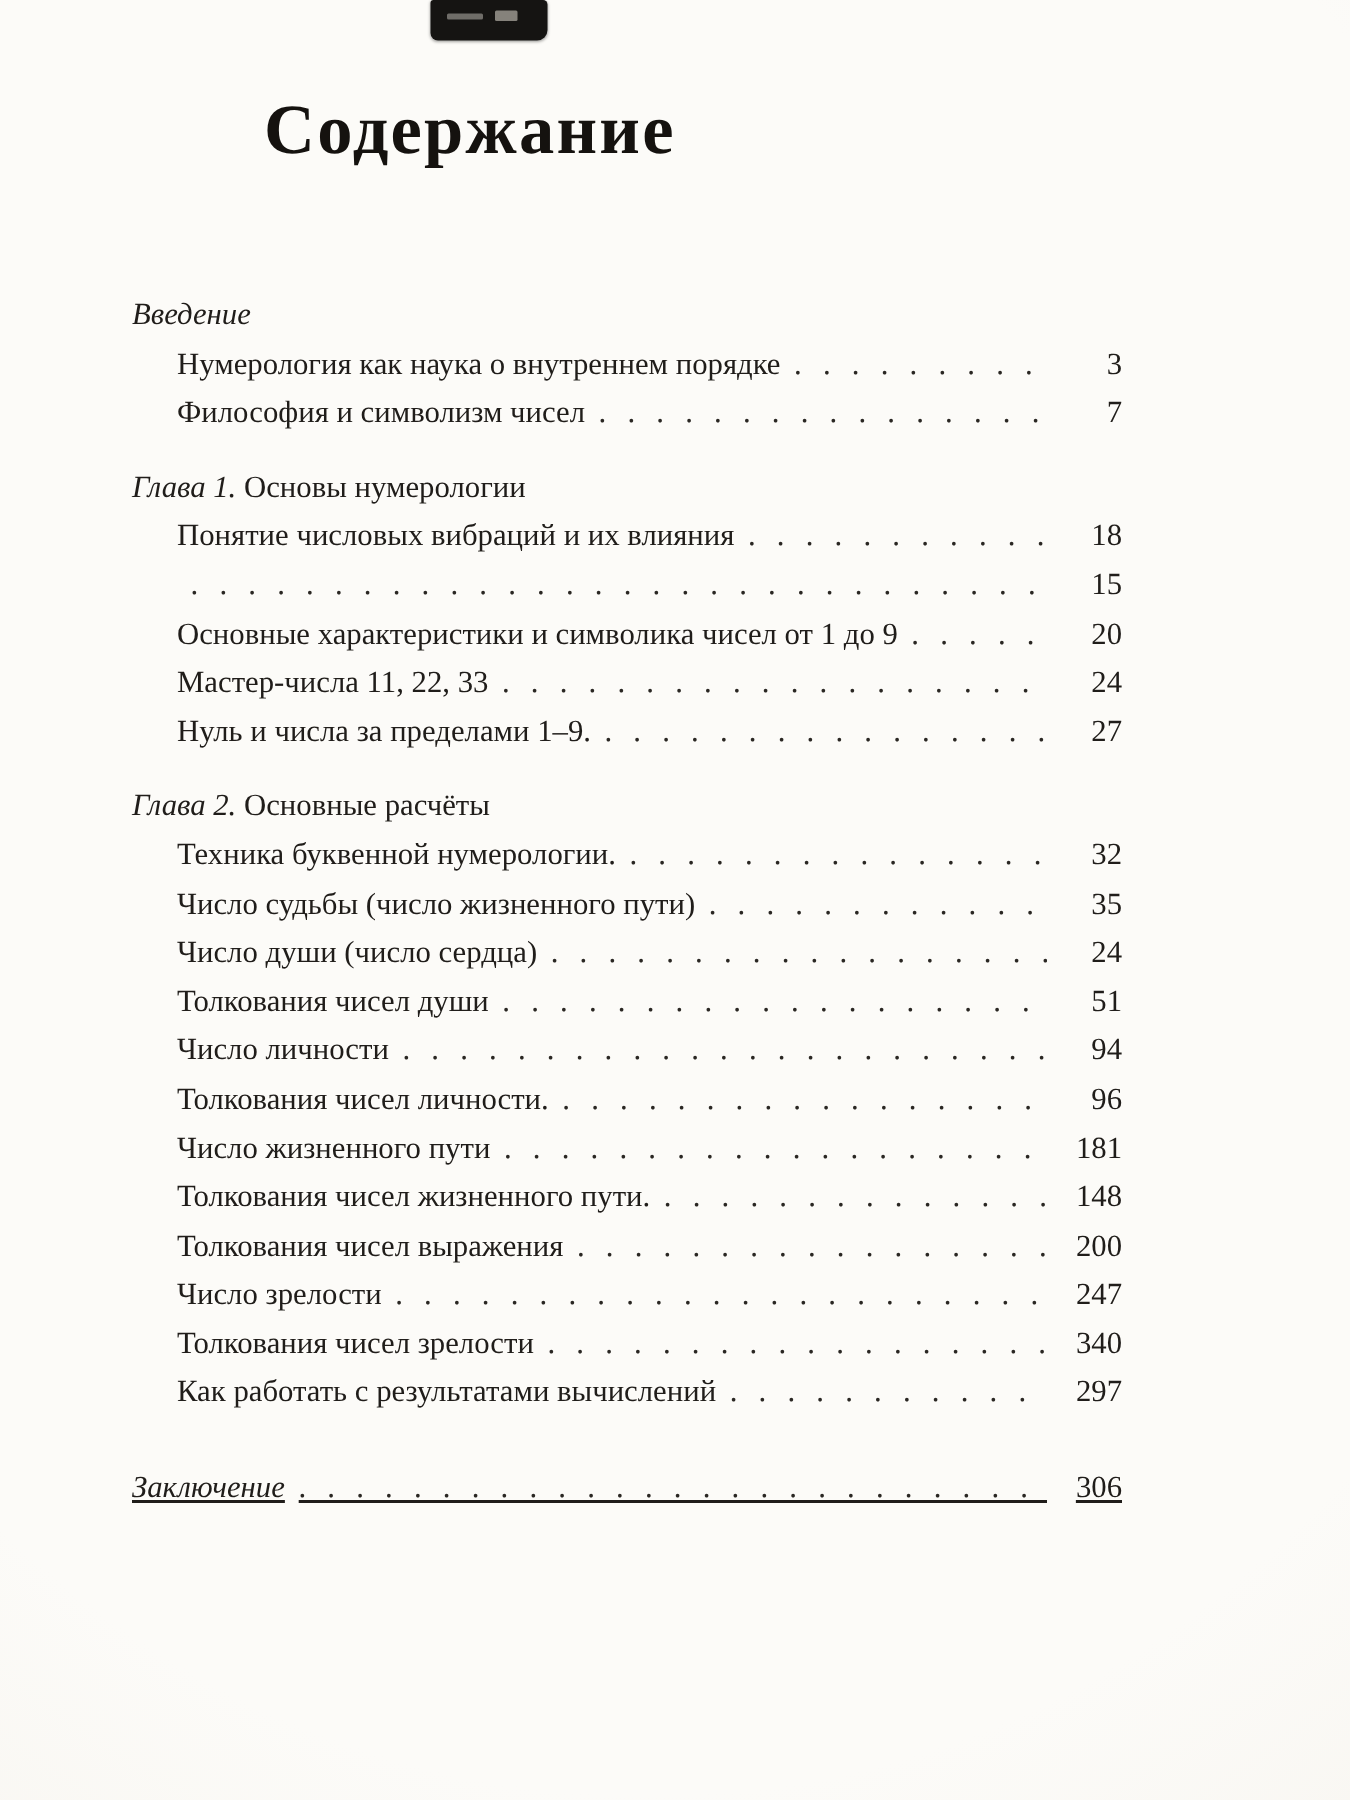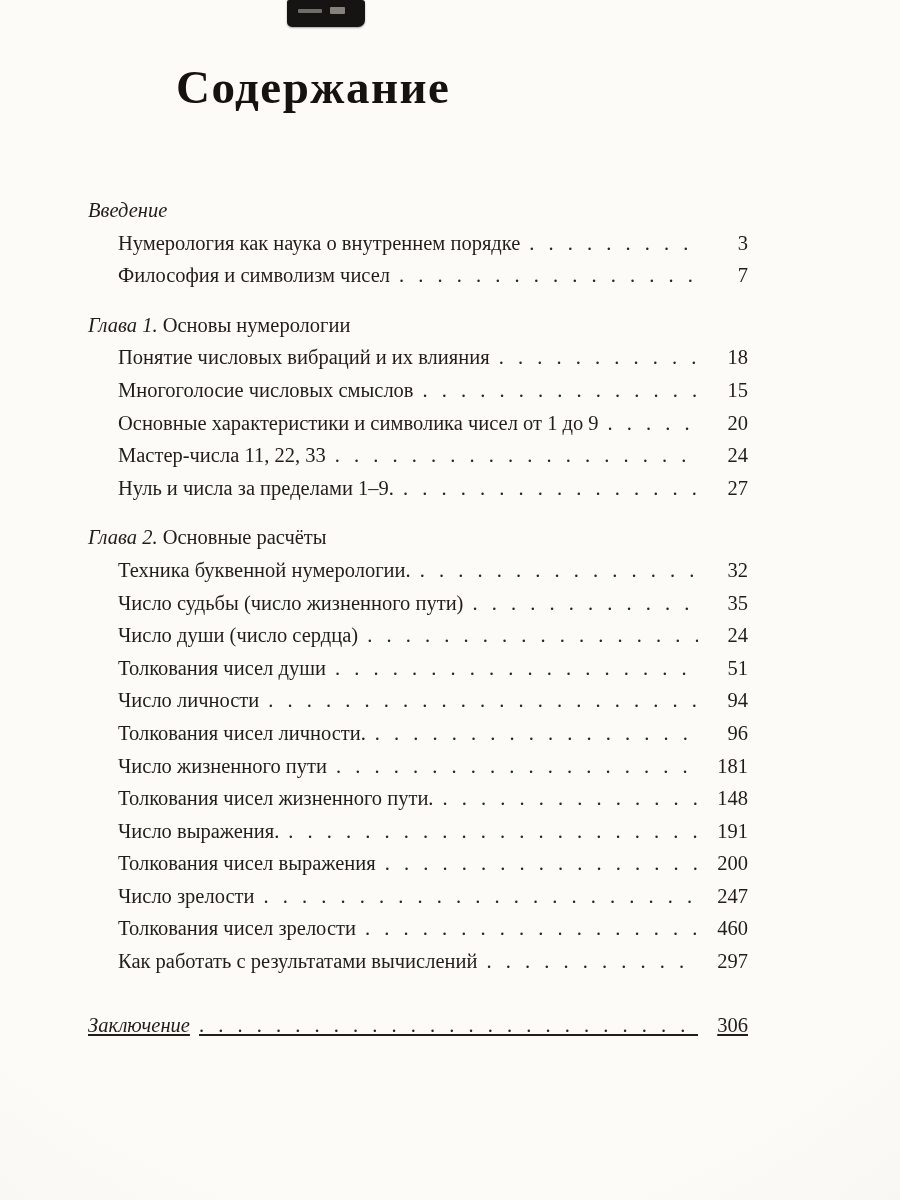--- a/index.html
+++ b/index.html
@@ -114,21 +114,20 @@
             <span class="t hi">Глава 1.</span>
             <span class="t">&nbsp;Основы нумерологии</span>
           </div>
           <div class="items">
             <div class="row item">
               <span class="t">Понятие числовых вибраций и их влияния</span>
               <span class="dots"></span>
               <span class="pg">18</span>
             </div>
             <div class="row item">
-              <span class="t">Многоголосие числовых смыслов</span>
               <span class="dots"></span>
               <span class="pg">15</span>
             </div>
             <div class="row item">
               <span class="t">Основные характеристики и символика чисел от 1 до 9</span>
               <span class="dots"></span>
               <span class="pg">20</span>
             </div>
             <div class="row item">
               <span class="t">Мастер-числа 11, 22, 33</span>
@@ -182,38 +181,33 @@
               <span class="t">Число жизненного пути</span>
               <span class="dots"></span>
               <span class="pg">181</span>
             </div>
             <div class="row item">
               <span class="t">Толкования чисел жизненного пути.</span>
               <span class="dots"></span>
               <span class="pg">148</span>
             </div>
             <div class="row item">
-              <span class="t">Число выражения.</span>
-              <span class="dots"></span>
-              <span class="pg">191</span>
-            </div>
-            <div class="row item">
               <span class="t">Толкования чисел выражения</span>
               <span class="dots"></span>
               <span class="pg">200</span>
             </div>
             <div class="row item">
               <span class="t">Число зрелости</span>
               <span class="dots"></span>
               <span class="pg">247</span>
             </div>
             <div class="row item">
               <span class="t">Толкования чисел зрелости</span>
               <span class="dots"></span>
-              <span class="pg">460</span>
+              <span class="pg">340</span>
             </div>
             <div class="row item">
               <span class="t">Как работать с результатами вычислений</span>
               <span class="dots"></span>
               <span class="pg">297</span>
             </div>
           </div>
         </section>
       </div>
 

